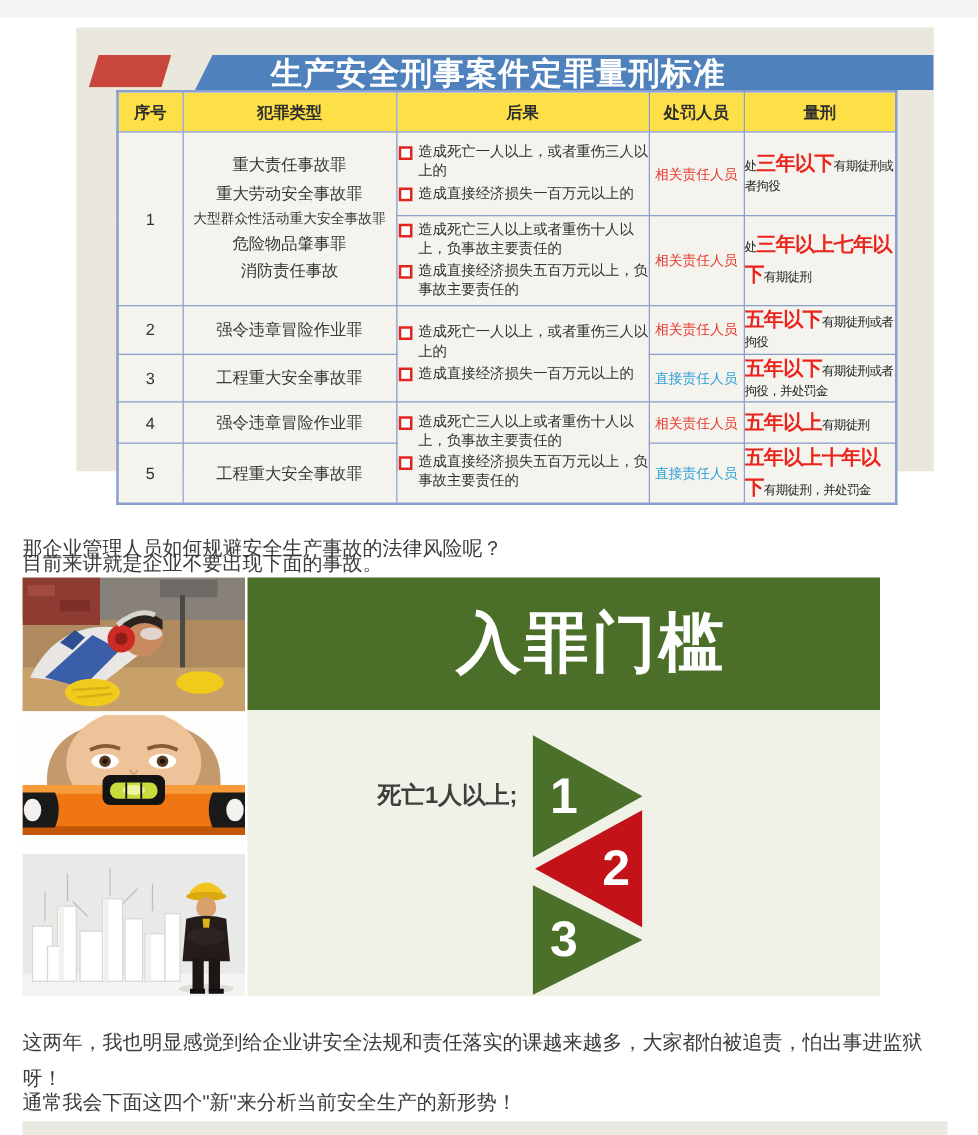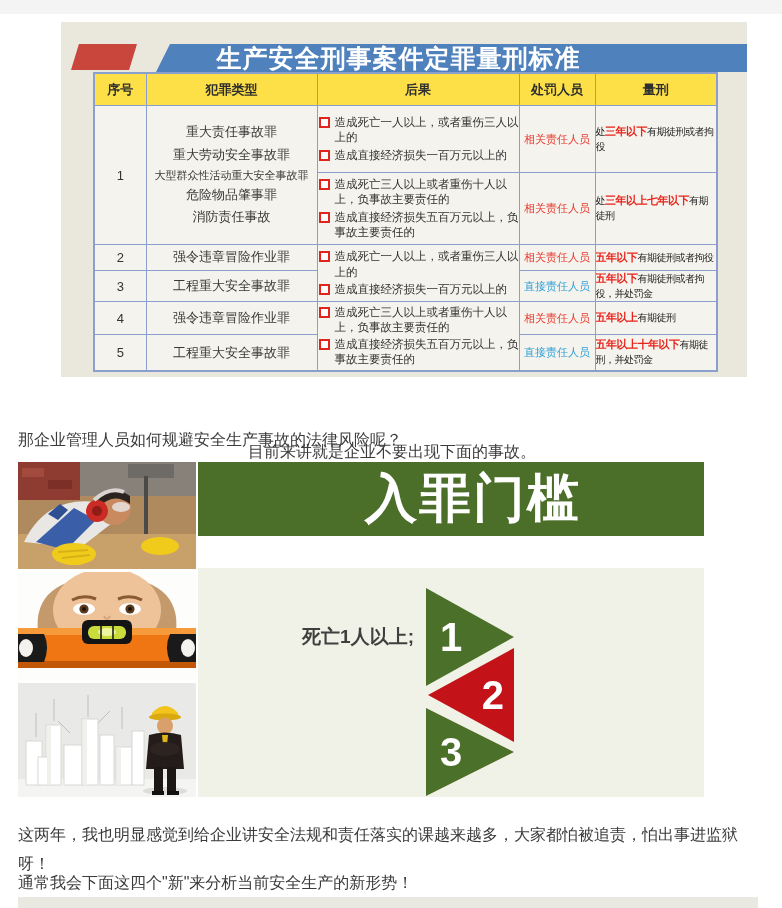--- a/index.html
+++ b/index.html
@@ -23,37 +23,37 @@
   td.no{text-align:center;font-size:13px;color:#333;}
   td.type{text-align:center;font-size:13px;color:#383838;line-height:1.7;}
   .type-small{font-size:11px;}
   td.cons{padding:3px 4px;}
   .cons-item{display:flex;font-size:11.5px;line-height:1.32;color:#303030;margin:2px 0;text-align:left;}
   .bullet{width:7px;height:7px;border:2px solid #e1251c;margin:2px 5px 0 1px;flex:none;background:#fff;}
   td.person{text-align:center;font-size:11px;}
   .person-red{color:#e8372c;}
   .person-blue{color:#2da0d8;}
   td.sentence{font-size:10px;letter-spacing:-0.5px;padding:1px 3px;color:#222;line-height:1.45;text-align:left;}
-  td.sentence b{color:#e8241c;font-size:11px;}
+  td.sentence b{color:#e8241c;font-size:16px;}
 
   
   .para{position:absolute;left:18px;width:748px;margin:0;font-size:16px;color:#3b3b3b;line-height:24px;}
   .p1{top:388px;margin-top:40px;}
-  .p2{top:440px;text-align:center;}
+  .p2{top:440px;}
   .p3{top:820px;line-height:29px;}
   .p4{top:871px;}
   .bottom-bar{position:absolute;left:18px;top:897px;width:740px;height:11px;background:#e9e9e1;}
 
   
   .threshold-block{position:absolute;left:18px;top:462px;width:686px;height:335px;background:#fff;}
   .photo{position:absolute;left:0;width:178px;display:block;}
   .photo1{top:0;height:107px;}
   .photo2{top:110px;height:108px;}
   .photo3{top:221px;height:114px;}
-  .green-banner{position:absolute;left:180px;top:0;width:506px;height:74px;background:#4b6f29;
+  .green-banner{position:absolute;left:180px;top:0;width:506px;height:106px;background:#4b6f29;
         display:flex;align-items:center;justify-content:center;padding-left:44px;box-sizing:border-box;}
   .green-banner span{color:#fff;font-weight:bold;font-size:52px;letter-spacing:2px;}
   .beige-panel{position:absolute;left:180px;top:106px;width:506px;height:229px;background:#f1f2e7;}
   .tri{position:absolute;}
   .tri-right{clip-path:polygon(0 0,100% 50%,0 100%);}
   .tri-left{clip-path:polygon(100% 0,100% 100%,0 50%);}
   .tri .num{position:absolute;top:0;bottom:0;display:flex;align-items:center;color:#fff;
         font-weight:bold;font-size:40px;}
   .tri-right .num{left:14px;}
   .tri-left .num{right:10px;}

